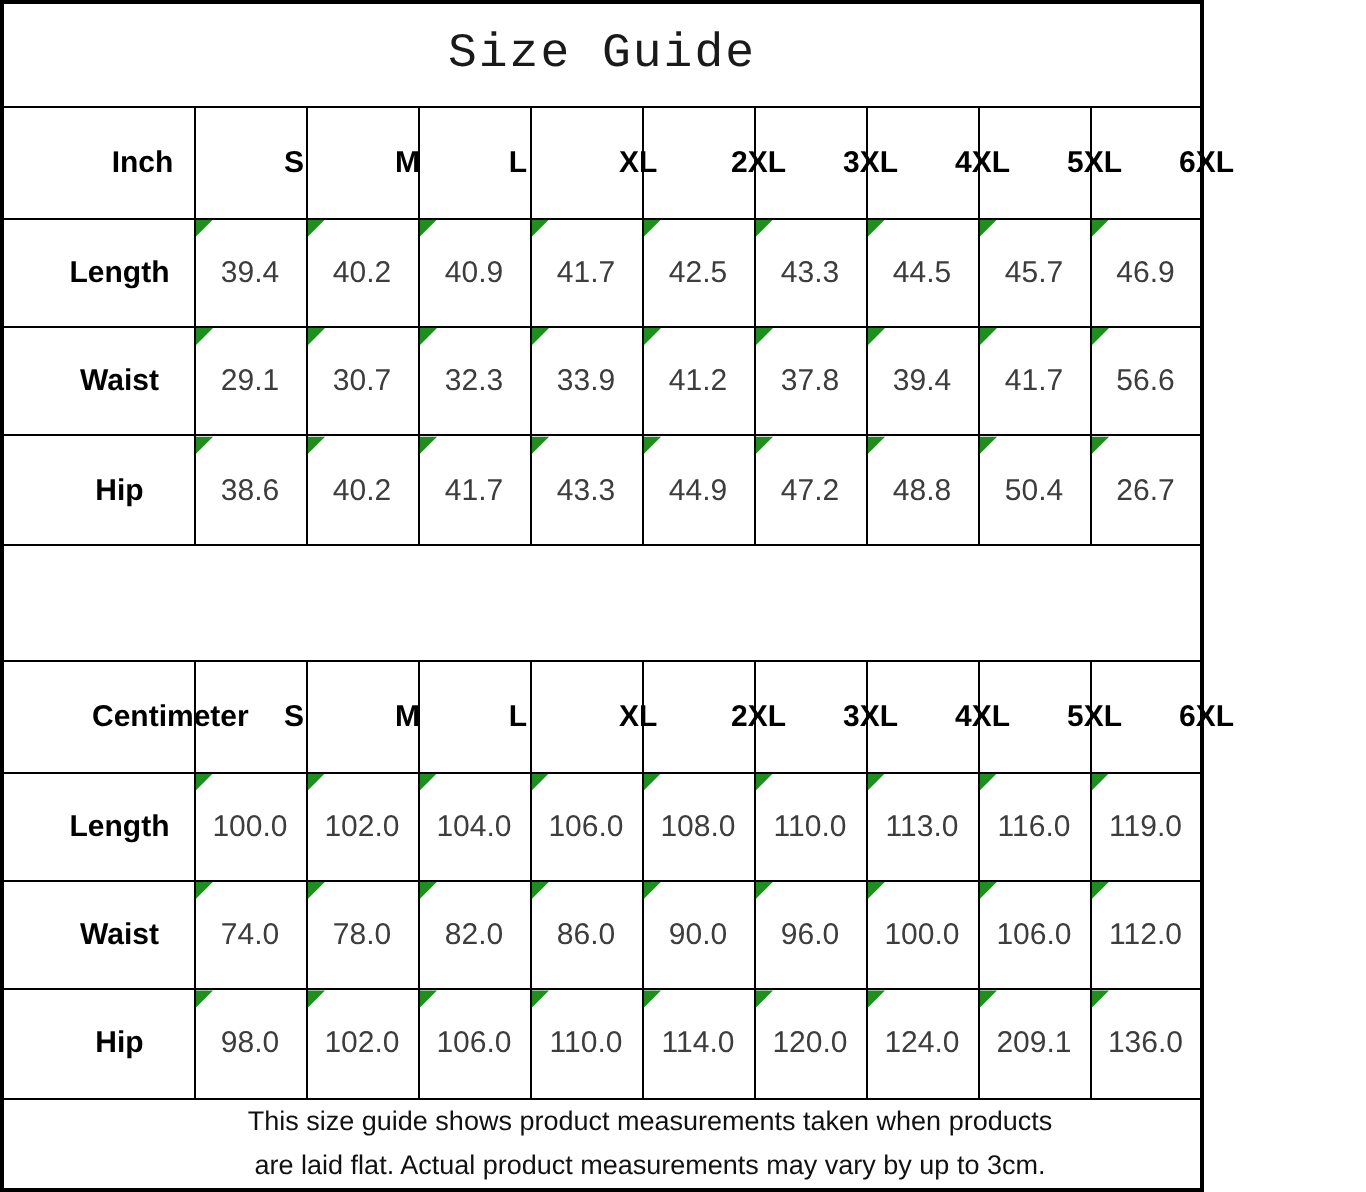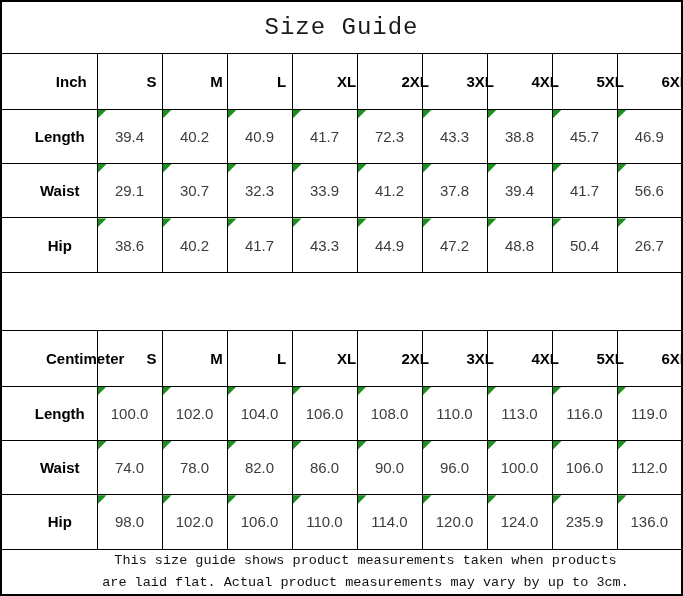--- a/index.html
+++ b/index.html
@@ -2,21 +2,21 @@
 <html style="--marker-color: #1e8e1e; --border-color: #000000;"><head>
 <meta charset="utf-8">
 <style>
   :root { --marker-color: #1e8e1e; --border-color: #000; }
   html, body { margin: 0; padding: 0; background: #fff; }
   .sheet {
     width: 683px; height: 596px; background: #fff;
     box-sizing: border-box; overflow: hidden;
   }
   table.size-guide {
-    width: 683px; height: 596px;
+    width: 602px; height: 596px;
     border-collapse: collapse; table-layout: fixed;
     border: 2px solid var(--border-color);
     background: #fde047;
   }
   col.label-col { width: 96px; }
   th, td {
     border: 1px solid var(--border-color);
     text-align: center; vertical-align: middle;
     padding: 0; margin: 0; background: #fff;
   }
@@ -43,21 +43,21 @@
   }
   td.data-cell .marker {
     position: absolute; top: 0; left: 0;
     width: 9px; height: 9px;
     background: var(--marker-color);
     -webkit-clip-path: polygon(0 0, 100% 0, 0 100%);
     clip-path: polygon(0 0, 100% 0, 0 100%);
   }
   tr.gap-row td { height: 56px; }
   tr.footer-row td {
-    font-family: Liberation Mono, monospace;
+    font-family: Liberation Sans, sans-serif;
     font-size: 13.5px; color: #111; line-height: 1.6; padding-left: 48px;
   }
 </style>
 </head>
 <body>
 
 <div class="sheet">
   <table class="size-guide">
     <colgroup>
       <col class="label-col">
@@ -88,23 +88,23 @@
           <th>4XL</th>
           <th>5XL</th>
           <th>6XL</th>
         </tr>
         <tr class="data-row">
           <th>Length</th>
           <td class="data-cell"><span class="marker"></span><span>39.4</span></td>
           <td class="data-cell"><span class="marker"></span><span>40.2</span></td>
           <td class="data-cell"><span class="marker"></span><span>40.9</span></td>
           <td class="data-cell"><span class="marker"></span><span>41.7</span></td>
-          <td class="data-cell"><span class="marker"></span><span>72.3</span></td>
+          <td class="data-cell"><span class="marker"></span><span>42.5</span></td>
           <td class="data-cell"><span class="marker"></span><span>43.3</span></td>
-          <td class="data-cell"><span class="marker"></span><span>38.8</span></td>
+          <td class="data-cell"><span class="marker"></span><span>44.5</span></td>
           <td class="data-cell"><span class="marker"></span><span>45.7</span></td>
           <td class="data-cell"><span class="marker"></span><span>46.9</span></td>
         </tr>
         <tr class="data-row">
           <th>Waist</th>
           <td class="data-cell"><span class="marker"></span><span>29.1</span></td>
           <td class="data-cell"><span class="marker"></span><span>30.7</span></td>
           <td class="data-cell"><span class="marker"></span><span>32.3</span></td>
           <td class="data-cell"><span class="marker"></span><span>33.9</span></td>
           <td class="data-cell"><span class="marker"></span><span>41.2</span></td>
@@ -170,21 +170,21 @@
         </tr>
         <tr class="data-row">
           <th>Hip</th>
           <td class="data-cell"><span class="marker"></span><span>98.0</span></td>
           <td class="data-cell"><span class="marker"></span><span>102.0</span></td>
           <td class="data-cell"><span class="marker"></span><span>106.0</span></td>
           <td class="data-cell"><span class="marker"></span><span>110.0</span></td>
           <td class="data-cell"><span class="marker"></span><span>114.0</span></td>
           <td class="data-cell"><span class="marker"></span><span>120.0</span></td>
           <td class="data-cell"><span class="marker"></span><span>124.0</span></td>
-          <td class="data-cell"><span class="marker"></span><span>235.9</span></td>
+          <td class="data-cell"><span class="marker"></span><span>209.1</span></td>
           <td class="data-cell"><span class="marker"></span><span>136.0</span></td>
         </tr>
       </tbody>
     <tbody>
       <tr class="footer-row">
         <td colspan="10">
           <div>This size guide shows product measurements taken when products</div>
           <div>are laid flat. Actual product measurements may vary by up to 3cm.</div>
         </td>
       </tr>

